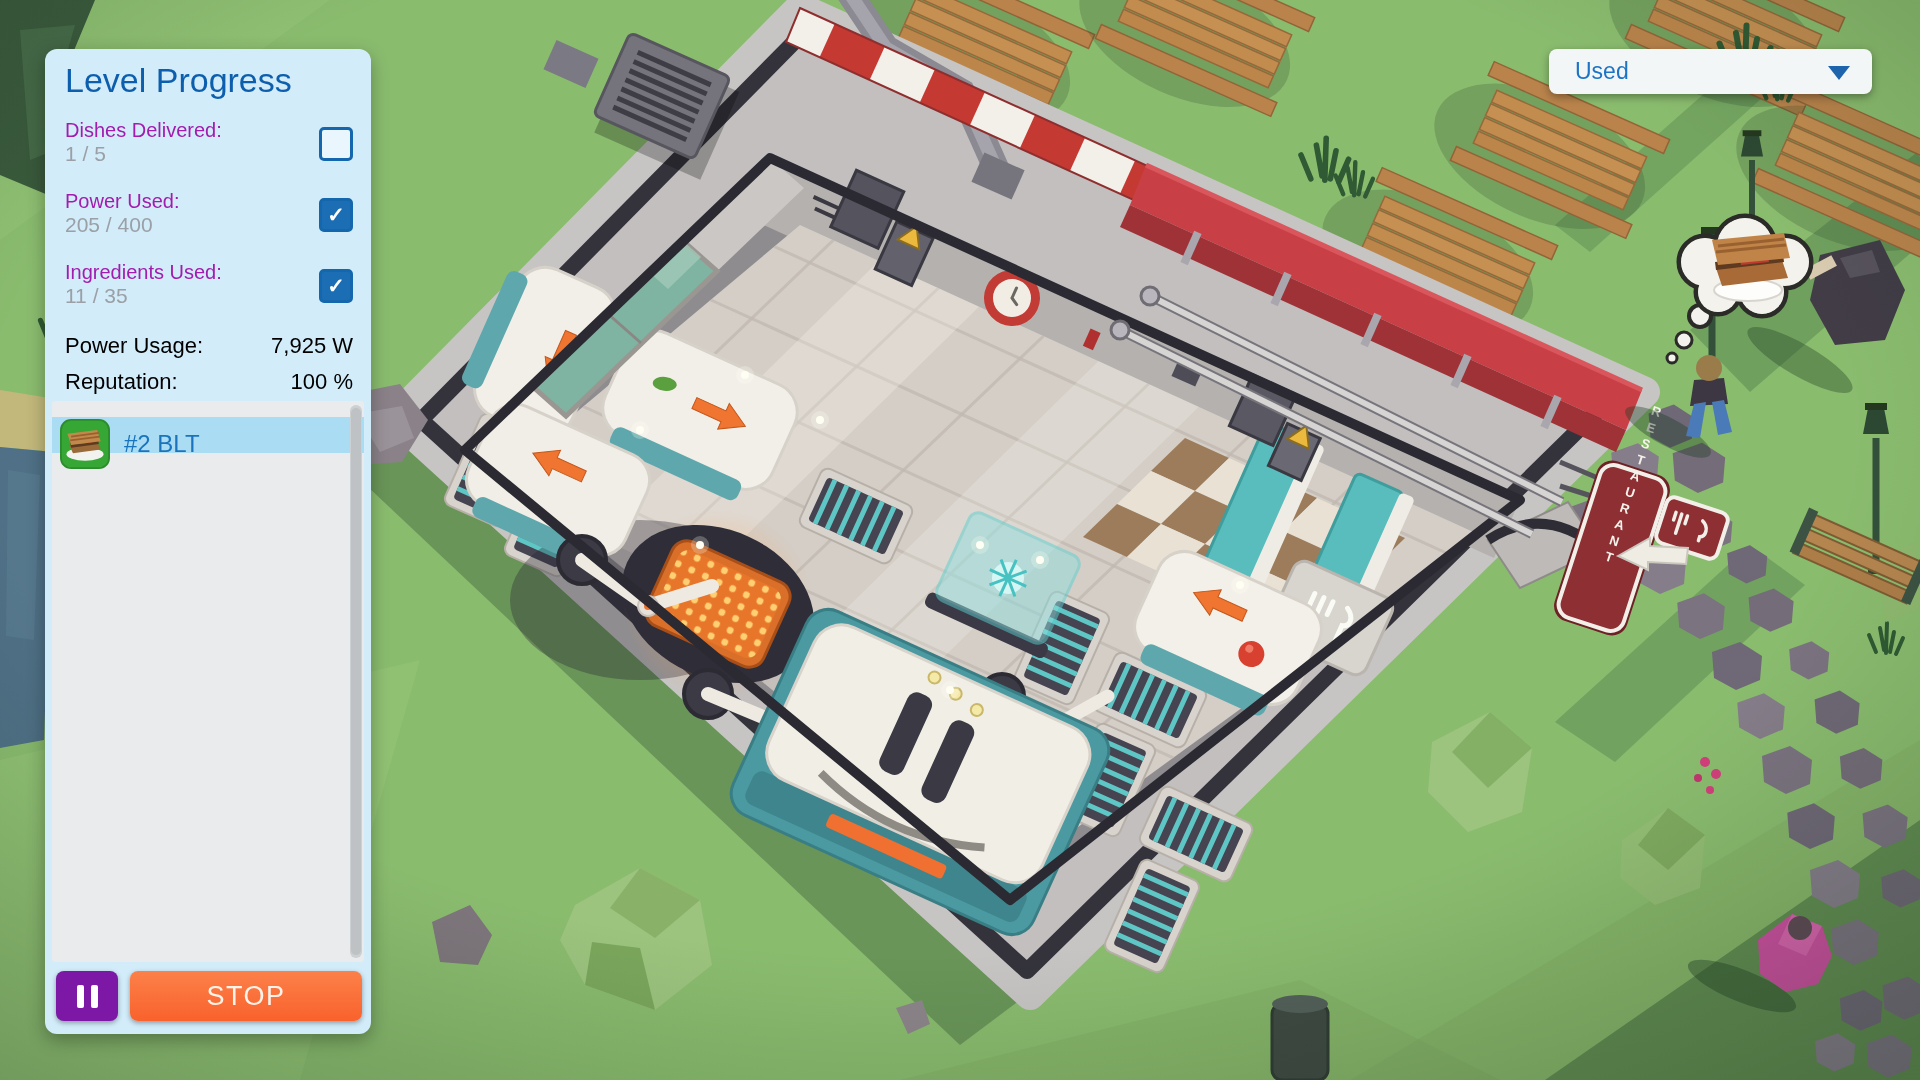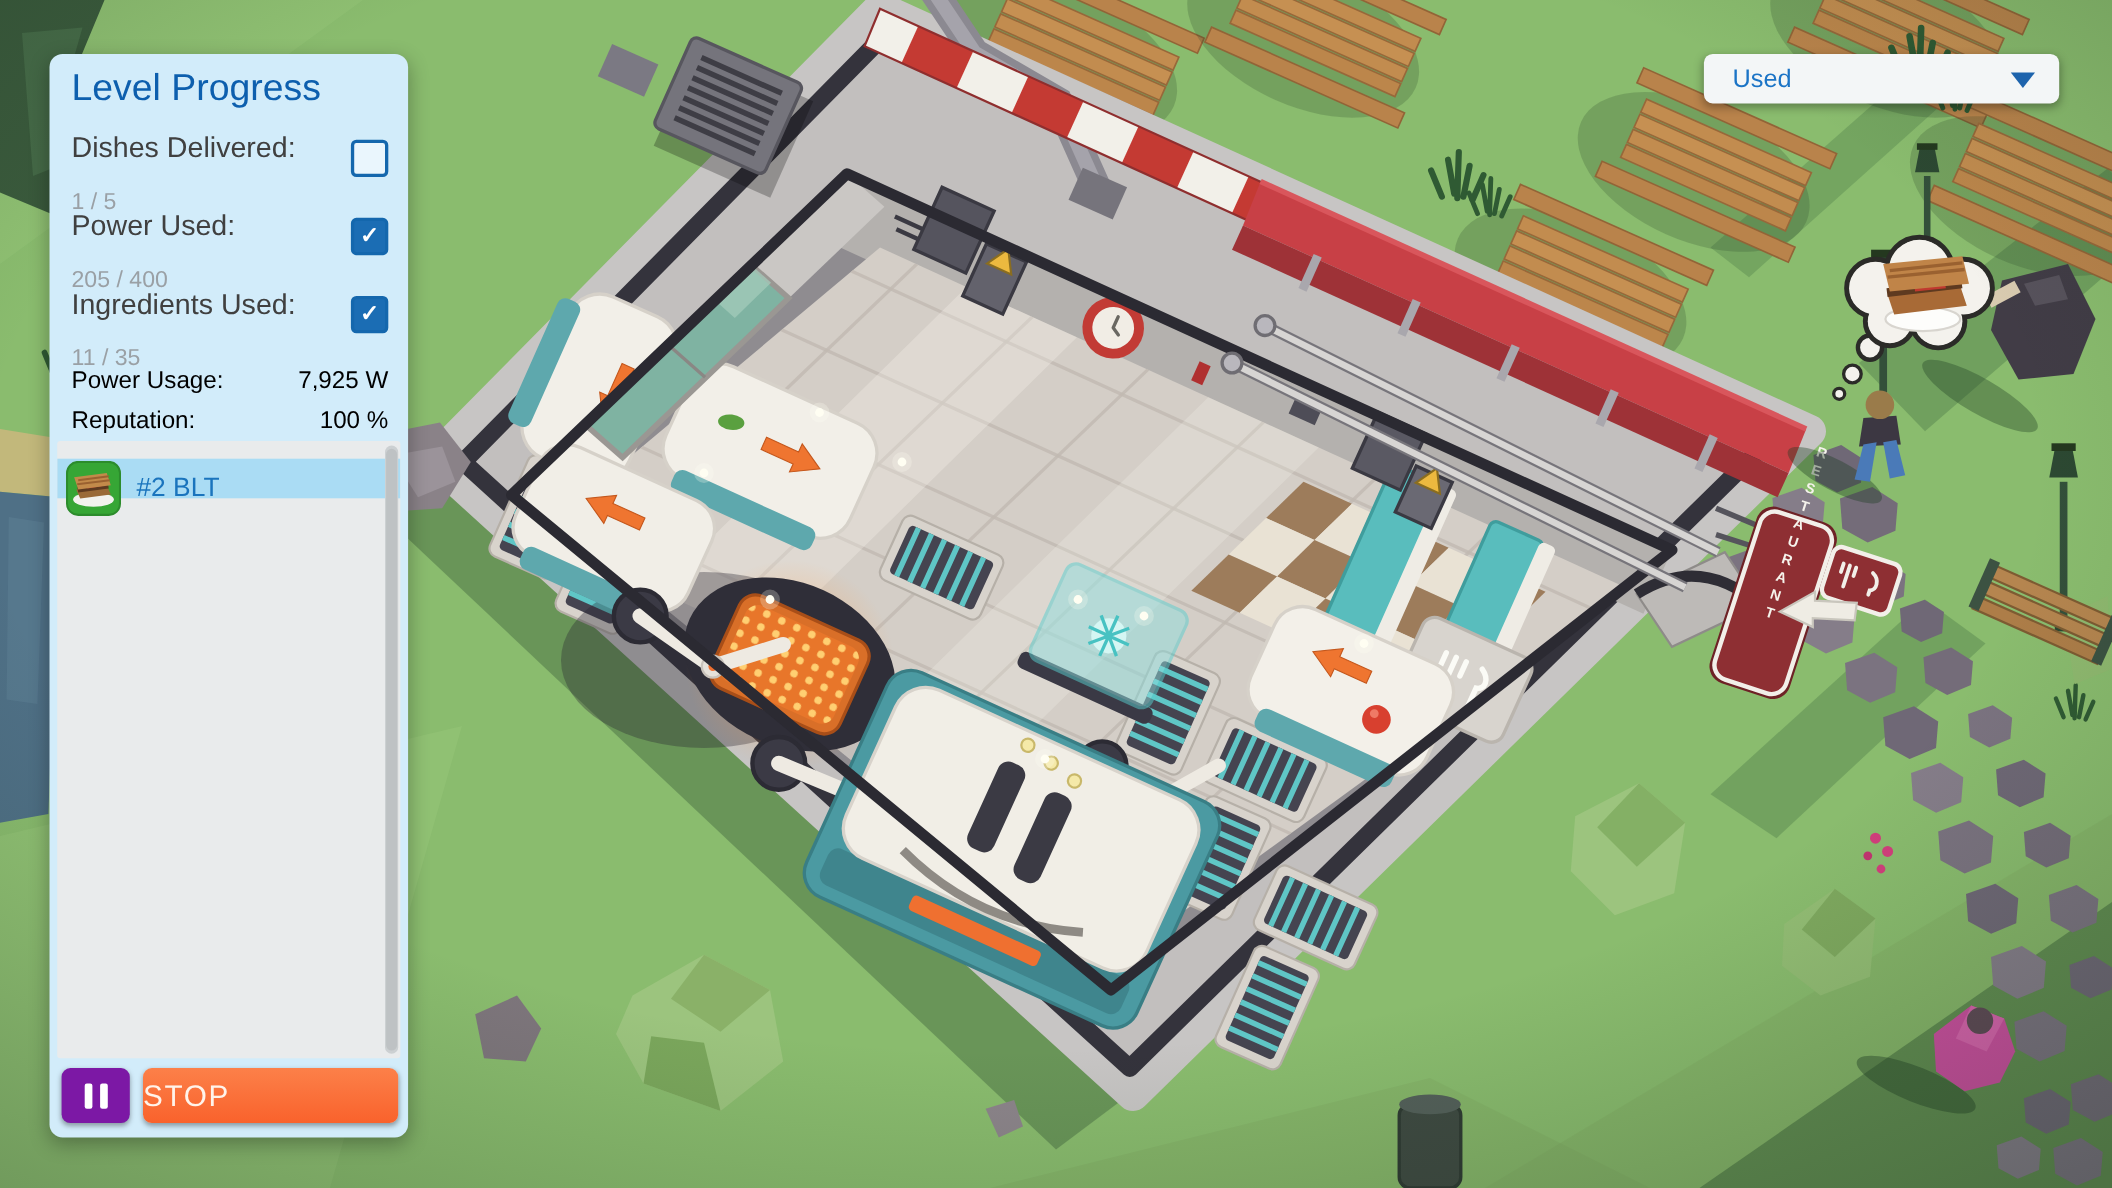--- a/index.html
+++ b/index.html
@@ -5,42 +5,42 @@
   html,body{margin:0;padding:0}
   body{width:1920px;height:1080px;position:relative;overflow:hidden;
        font-family:"Liberation Sans",sans-serif;background:#8abc6e}
   svg.scene{position:absolute;left:0;top:0}
 
   
   .panel{position:absolute;left:45px;top:49px;width:326px;height:985px;
          background:#d2ecfa;border-radius:12px;box-shadow:0 6px 18px rgba(0,0,0,.30)}
   .panel-title{position:absolute;left:20px;top:12px;font-size:34px;font-weight:normal;color:#0d5fae}
   .stat{position:absolute;left:20px;right:16px;height:64px}
-  .stat-label{font-size:26px;color:#404040}
-  .stat-value{font-size:21px;color:#9aa0a5;margin-top:22px}
+  .stat-label{font-size:20px;color:#a21caf}
+  .stat-value{font-size:21px;color:#9aa0a5;margin-top:0}
   .cb{position:absolute;right:2px;top:8px;width:28px;height:28px;border:3px solid #1467ad;
       border-radius:5px;background:#eaf6fd;text-align:center;line-height:27px}
   .cb.checked{background:#1b6db4}
   .cb .mark{color:#fff;font-size:21px;font-weight:bold}
   .meter{position:absolute;left:20px;right:18px;display:flex;justify-content:space-between;
          font-size:22px;color:#000000}
   .orders{position:absolute;left:7px;right:7px;top:352px;height:561px;background:#e9ebec;
           border-radius:3px;overflow:hidden}
   .order{position:absolute;left:0;right:0;top:16px;height:36px;background:#aadcf4}
   .order-icon{position:absolute;left:8px;top:2px;width:50px;height:50px}
   .order-label{position:absolute;left:72px;top:0;line-height:54px;font-size:24px;color:#1a74bd}
   .scroll-track{position:absolute;right:2px;top:4px;bottom:4px;width:12px;background:#ccd0d2;border-radius:6px}
   .scroll-thumb{position:absolute;left:1px;right:1px;top:3px;bottom:3px;background:#bec2c4;border-radius:5px}
   .btn-pause{position:absolute;left:11px;bottom:13px;width:62px;height:50px;background:#7c18a5;
              border-radius:8px;display:flex;align-items:center;justify-content:center;gap:7px;
              box-shadow:0 2px 5px rgba(0,0,0,.35)}
   .pbar{width:7px;height:23px;background:#fff;border-radius:2px}
   .btn-stop{position:absolute;left:85px;right:9px;bottom:13px;height:50px;border-radius:8px;
             background:linear-gradient(#fc8049,#f9622c);color:#fff3ea;font-size:27px;
-            letter-spacing:1.5px;line-height:50px;
+            letter-spacing:1.5px;text-align:center;line-height:50px;
             box-shadow:0 2px 5px rgba(0,0,0,.35)}
 
   
   .dropdown{position:absolute;left:1549px;top:49px;width:323px;height:45px;background:#f3f6f7;
             border-radius:8px;box-shadow:0 3px 9px rgba(0,0,0,.35)}
   .dd-value{position:absolute;left:26px;top:0;line-height:45px;font-size:23px;color:#1b74c6}
   .dd-caret{position:absolute;right:22px;top:17px;width:0;height:0;
             border-left:11px solid transparent;border-right:11px solid transparent;
             border-top:14px solid #1d64ad}
 </style>

